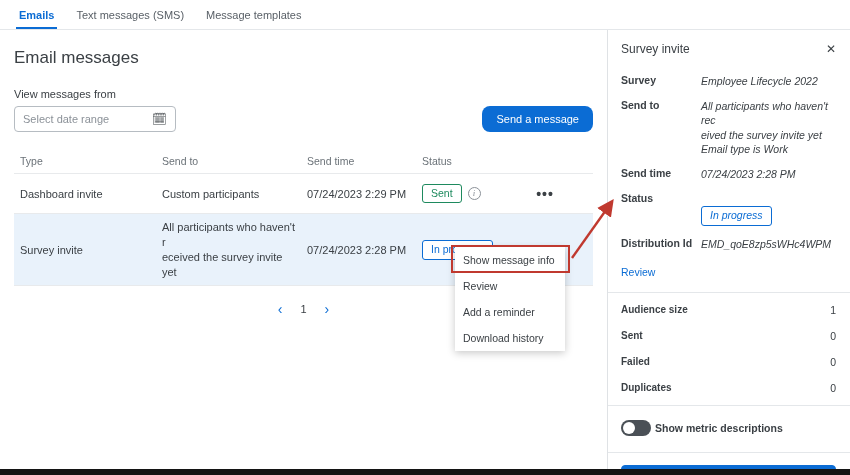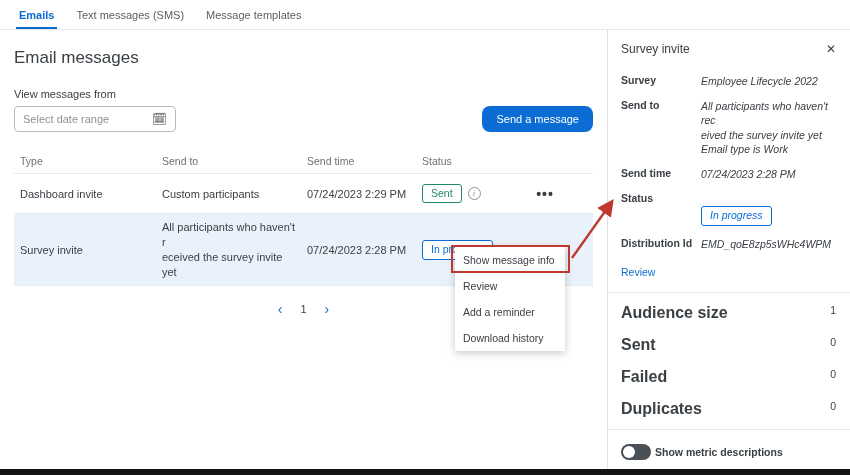--- a/index.html
+++ b/index.html
@@ -90,21 +90,21 @@
   }
   .panel-head { display: flex; justify-content: space-between; align-items: center; margin-bottom: 18px; }
   .panel-title { font-size: 12px; color: #3b4045; }
   .close-x { font-size: 12px; color: #3b4045; cursor: pointer; }
   .field-row { display: flex; margin-bottom: 11px; }
   .field-label { width: 80px; flex: 0 0 80px; font-weight: 700; font-size: 10.5px; }
   .field-value { flex: 1; font-size: 10.5px; white-space: pre-line; line-height: 1.35; font-style: italic; }
   .review-link { color: #0b6cd4; font-size: 10.5px; cursor: pointer; display: inline-block; margin: 4px 0 10px 0; }
   .divider { border-top: 1px solid #e4e7ea; margin: 4px -14px 4px -13px; }
   .metric-row { display: flex; justify-content: space-between; padding: 7px 0; }
-  .metric-label { font-weight: 700; font-size: 16px; }
+  .metric-label { font-weight: 700; font-size: 10px; }
   .metric-value { font-size: 10.5px; }
   .toggle-row { display: flex; align-items: center; gap: 4px; padding: 10px 0 12px 0; }
   .toggle {
     width: 30px; height: 16px; border-radius: 9px; background: #4a5056; position: relative; cursor: pointer;
   }
   .toggle .knob {
     position: absolute; left: 2px; top: 2px; width: 12px; height: 12px;
     border-radius: 50%; background: #fff;
   }
   .toggle-label { font-size: 10.5px; font-weight: 700; }

